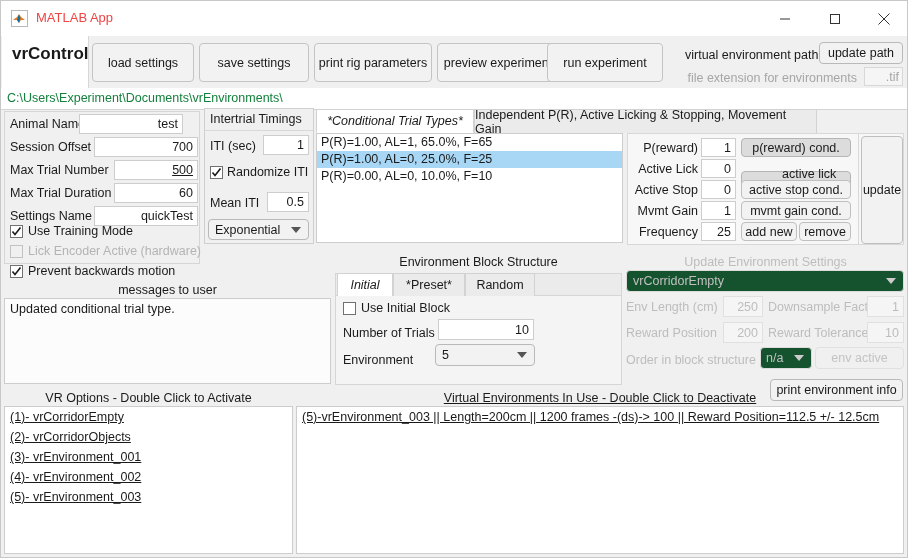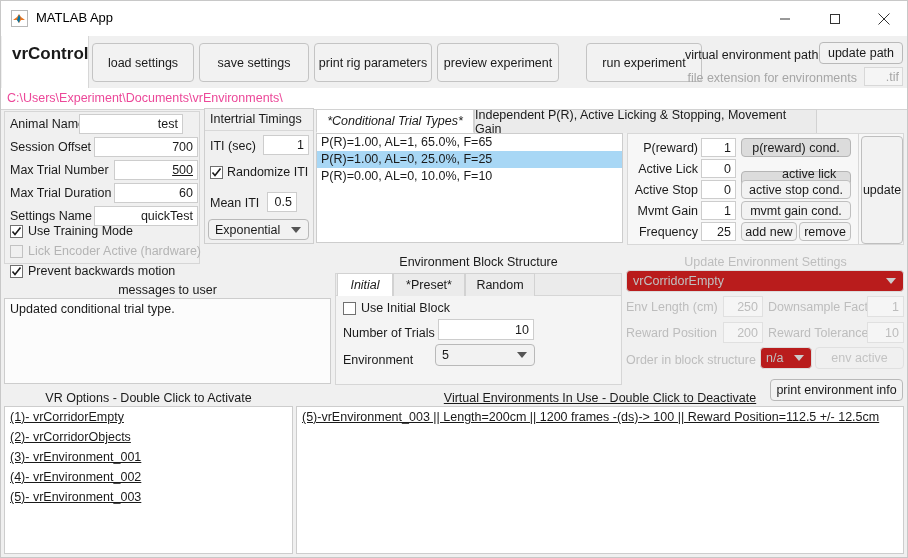--- a/index.html
+++ b/index.html
@@ -29,21 +29,21 @@
   }
   .title-icon {
     position: absolute; left: 10px; top: 9px; width: 17px; height: 17px;
     background: #ffffff;
     border: 1px solid #b8b8b8;
     box-sizing: border-box;
     overflow: hidden;
   }
   .title-text {
     position: absolute; left: 35px; top: 9px;
-    font-size: 13px; color: #000000;
+    font-size: 13px; color: #ef4444;
   }
   .win-btns {
     position: absolute; right: 0; top: 0; height: 35px;
   }
   .win-btn {
     display: inline-block; width: 46px; height: 35px;
     position: relative; vertical-align: top;
   }
   .win-btn svg { position: absolute; left: 50%; top: 50%; transform: translate(-50%,-50%); }
 
@@ -96,21 +96,21 @@
     display: flex; align-items: center; justify-content: flex-end;
     padding-right: 3px;
   }
 
   
   .pathbar {
     position: absolute; left: 0; top: 87px; width: 906px; height: 21px;
     background: #ffffff; border-bottom: 1px solid #d4d4d4;
   }
   .pathbar span {
-    position: absolute; left: 6px; top: 3px; font-size: 12.5px; color: #ec4899;
+    position: absolute; left: 6px; top: 3px; font-size: 12.5px; color: #15803d;
   }
 
   
   .fieldlabel { position: absolute; font-size: 12.5px; color: #1a1a1a; }
   .fieldbox {
     position: absolute; background: #ffffff;
     border: 1px solid #cdcdcd; box-sizing: border-box;
     font-size: 12.5px; color: #1a1a1a;
     display: flex; align-items: center; justify-content: flex-end;
     padding-right: 4px;
@@ -144,21 +144,21 @@
     font-size: 12.5px; color: #1a1a1a;
     display: flex; align-items: center;
     padding-left: 6px; cursor: pointer;
   }
   .dropdown .arrow {
     position: absolute; right: 7px; top: 50%; transform: translateY(-50%);
     width: 0; height: 0;
     border-left: 5px solid transparent; border-right: 5px solid transparent;
     border-top: 6px solid #555;
   }
-  .dropdown.disabled { background: #b91c1c; border-color: #dcdcdc; color: #c0c0c0; text-align: right; }
+  .dropdown.disabled { background: #14532d; border-color: #dcdcdc; color: #c0c0c0; text-align: right; }
   .dropdown.disabled .arrow { border-top-color: #ccc; }
   .tab {
     position: absolute; height: 24px; box-sizing: border-box;
     font-size: 12.5px; color: #1a1a1a;
     display: flex; align-items: center; justify-content: center;
     background: #ebebeb; border: 1px solid #d2d2d2; border-bottom: none;
     cursor: pointer;
   }
   .tab.active { background: #ffffff; border-bottom: 1px solid #ffffff; font-style: italic; }
   .listbox {
@@ -277,21 +277,21 @@
 
   <div class="toolbar">
     <div class="apptab">
       <span>vrControl</span>
     </div>
 
     <div class="tbtn" style="left:91px;width:102px;">load settings</div>
     <div class="tbtn" style="left:198px;width:110px;">save settings</div>
     <div class="tbtn" style="left:313px;width:118px;">print rig parameters</div>
     <div class="tbtn" style="left:436px;width:122px;">preview experiment</div>
-    <div class="tbtn" style="left:585px;width:116px;">run experiment</div>
+    <div class="tbtn" style="left:546px;width:116px;">run experiment</div>
 
     <div class="vep-label">virtual environment path</div>
     <div class="updpath">update path</div>
     <div class="fext-label">file extension for environments</div>
     <div class="fext-box">.tif</div>
   </div>
 
   <div class="pathbar">
     <span>C:\Users\Experiment\Documents\vrEnvironments\</span>
   </div>
@@ -338,21 +338,21 @@
   <div class="fieldbox" style="left:262px;top:134px;width:46px;height:20px;">1</div>
 
   <div class="chkbox" style="left:209px;top:165px;">
     <svg width="11" height="11" viewBox="0 0 11 11">
         <polyline points="1.5,5.5 4,8.5 9.5,1.5" fill="none" stroke="#1a1a1a" stroke-width="1.6"></polyline>
       </svg>
   </div>
   <div class="chklabel" style="left:226px;top:164px;">Randomize ITI</div>
 
   <div class="fieldlabel" style="left:209px;top:195px;">Mean ITI</div>
-  <div class="fieldbox" style="left:266px;top:191px;width:30px;height:20px;">0.5</div>
+  <div class="fieldbox" style="left:266px;top:191px;width:42px;height:20px;">0.5</div>
 
   <div class="dropdown" style="left:207px;top:218px;width:101px;height:21px;">
     <span>Exponential</span>
     <span class="arrow"></span>
   </div>
 
   <div class="tab active" style="left:315px;top:108px;width:158px;">*Conditional Trial Types*</div>
   <div class="tab" style="left:473px;top:108px;width:343px;">Independent P(R), Active Licking &amp; Stopping, Movement Gain</div>
 
   <div class="listbox" style="left:315px;top:132px;width:307px;height:110px;">

